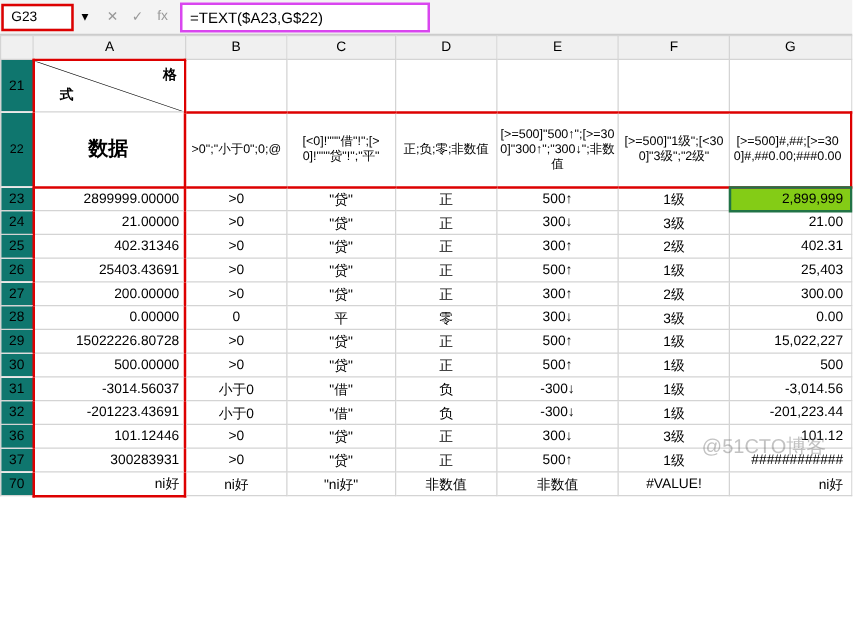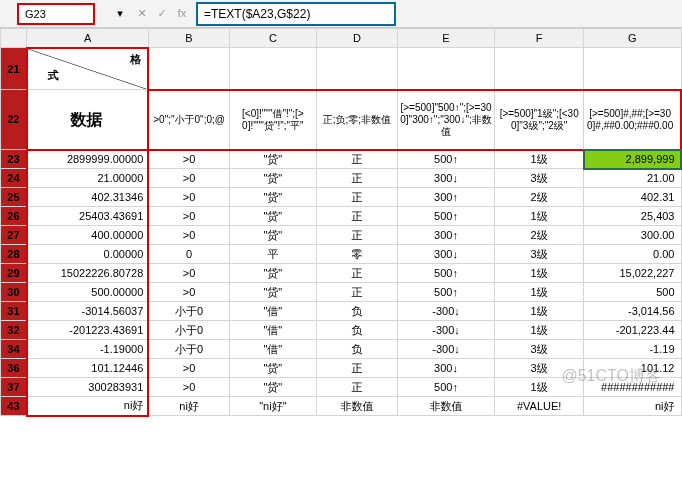--- a/index.html
+++ b/index.html
@@ -1,27 +1,27 @@
 <!DOCTYPE html>
 <html><head>
 <meta charset="utf-8">
 <style>
   * { box-sizing: border-box; margin: 0; padding: 0; }
   body { font-family: "Microsoft YaHei", Arial, sans-serif; font-size: 11px; background: #fff; width: 682px; height: 501px; overflow: hidden; }
   .formula-bar { display: flex; align-items: center; background: #f3f3f3; border-bottom: 1px solid #ccc; height: 28px; }
-  .name-box { width: 76px; border: 1px solid #ccc; background: #fff; padding: 3px 6px; margin: 18px; font-size: 11px; }
+  .name-box { width: 56px; border: 1px solid #ccc; background: #fff; padding: 3px 6px; margin: 2px; font-size: 11px; }
   .fb-btns { display: flex; gap: 4px; padding: 0 6px; color: #999; }
   .fb-btn { width: 16px; text-align: center; cursor: pointer; }
   .formula-input-wrap { flex: 1; }
-  .formula-input { border: 2px solid #0369a1; padding: 3px 6px; font-size: 12px; width: 200px; background: #fff; }
+  .formula-input { border: 2px solid #d946ef; padding: 3px 6px; font-size: 12px; width: 200px; background: #fff; }
   .sheet { position: relative; }
   table { border-collapse: collapse; width: 100%; table-layout: fixed; }
   td, th { border: 1px solid #d4d4d4; padding: 1px 2px; height: 19px; font-size: 11px; overflow: hidden; white-space: nowrap; text-align: center; background: #fff; }
   .col-header td { background: #f0f0f0; text-align: center; font-weight: normal; }
-  .row-header { background: #b91c1c; text-align: center; width: 26px; font-weight: bold; }
+  .row-header { background: #0f766e; text-align: center; width: 26px; }
   .col-A { width: 120px; }
   .col-B { width: 80px; }
   .col-C { width: 86px; }
   .col-D { width: 80px; }
   .col-E { width: 96px; }
   .col-F { width: 88px; }
   .col-G { width: 96px; }
   .dataA { text-align: right; padding-right: 4px; border-left: 2px solid #d00 !important; border-right: 2px solid #d00 !important; }
   .row21 td.dataA { height: 42px; vertical-align: middle; text-align: center; position: relative; }
   .diag { position: absolute; inset: 0; }
@@ -147,21 +147,21 @@
           <td class="dataA">25403.43691</td>
           <td>&gt;0</td>
           <td>"贷"</td>
           <td>正</td>
           <td>500↑</td>
           <td>1级</td>
           <td class="colG">25,403</td>
         </tr>
         <tr>
           <td class="row-header">27</td>
-          <td class="dataA">400.00000</td>
+          <td class="dataA">200.00000</td>
           <td>&gt;0</td>
           <td>"贷"</td>
           <td>正</td>
           <td>300↑</td>
           <td>2级</td>
           <td class="colG">300.00</td>
         </tr>
         <tr>
           <td class="row-header">28</td>
           <td class="dataA">0.00000</td>
@@ -206,51 +206,41 @@
           <td class="row-header">32</td>
           <td class="dataA">-201223.43691</td>
           <td>小于0</td>
           <td>"借"</td>
           <td>负</td>
           <td>-300↓</td>
           <td>1级</td>
           <td class="colG">-201,223.44</td>
         </tr>
         <tr>
-          <td class="row-header">34</td>
-          <td class="dataA">-1.19000</td>
-          <td>小于0</td>
-          <td>"借"</td>
-          <td>负</td>
-          <td>-300↓</td>
-          <td>3级</td>
-          <td class="colG">-1.19</td>
-        </tr>
-        <tr>
           <td class="row-header">36</td>
           <td class="dataA">101.12446</td>
           <td>&gt;0</td>
           <td>"贷"</td>
           <td>正</td>
           <td>300↓</td>
           <td>3级</td>
           <td class="colG">101.12</td>
         </tr>
         <tr>
           <td class="row-header">37</td>
           <td class="dataA">300283931</td>
           <td>&gt;0</td>
           <td>"贷"</td>
           <td>正</td>
           <td>500↑</td>
           <td>1级</td>
           <td class="colG">############</td>
         </tr>
         <tr class="last-row">
-          <td class="row-header">43</td>
+          <td class="row-header">70</td>
           <td class="dataA">ni好</td>
           <td>ni好</td>
           <td>"ni好"</td>
           <td>非数值</td>
           <td>非数值</td>
           <td>#VALUE!</td>
           <td class="colG">ni好</td>
         </tr>
       </tbody>
 </table>

